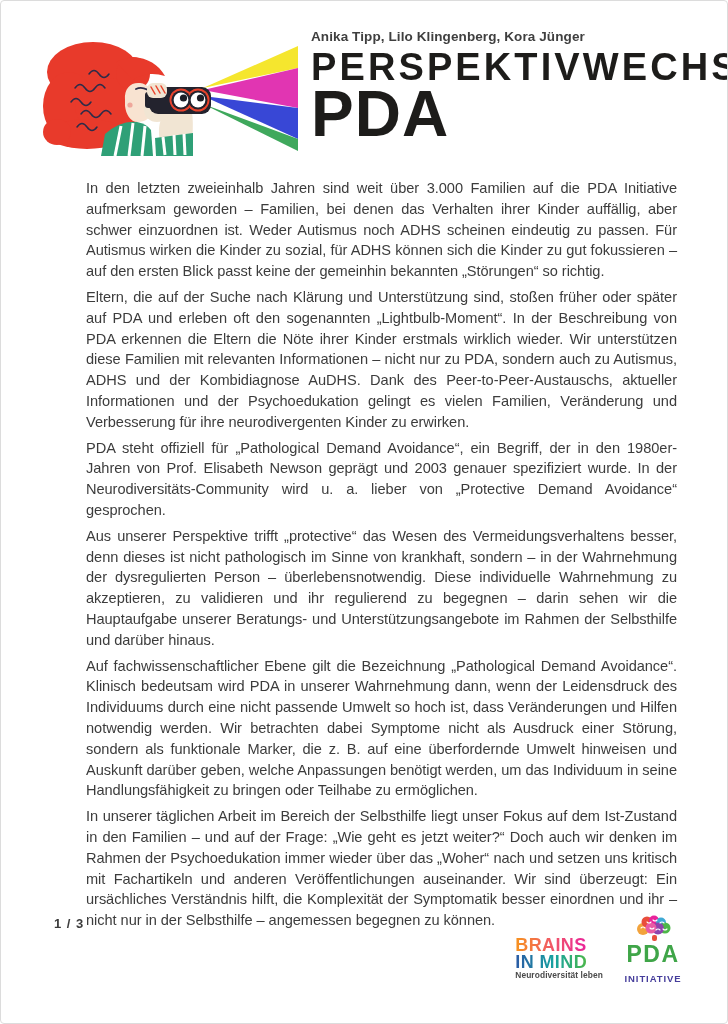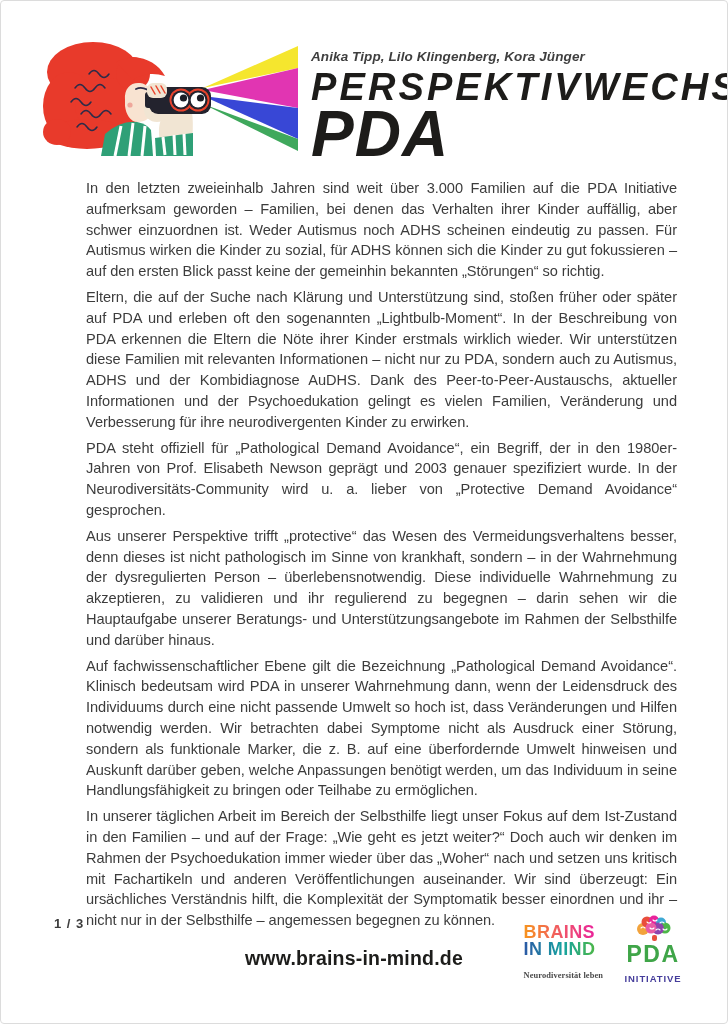--- a/index.html
+++ b/index.html
@@ -4,40 +4,40 @@
 <style>
   * { margin:0; padding:0; box-sizing:border-box; }
   html,body { background:#ffffff; }
   body { font-family:"Liberation Sans", sans-serif; }
   .page {
     position:relative; width:728px; height:1024px; background:#ffffff;
     border:1px solid #dcdcdc; border-radius:4px; overflow:hidden; margin:0 auto;
   }
   
   .illustration { position:absolute; left:40px; top:33px; width:260px; height:122px; }
-  .header-text { position:absolute; left:310px; top:48px; width:370px;font-style:italic; }
+  .header-text { position:absolute; left:310px; top:28px; width:370px; }
   .authors { font-size:13.5px; font-weight:700; color:#3f3f3f; letter-spacing:0.1px; }
   .title-1 { margin-top:4px; font-size:38px; font-weight:700; color:#1d1c1a; letter-spacing:3.1px; line-height:1; white-space:nowrap; }
   .title-2 { margin-top:2px; font-size:64px; font-weight:700; color:#1d1c1a; letter-spacing:1px; line-height:0.82; }
   
   .doc-body { position:absolute; left:53px; top:177px; width:623px; }
   .doc-body p {
     font-size:14.6px; line-height:20.8px; color:#3c3c3c;
     text-align:justify; margin-bottom:5px; letter-spacing:-0.05px;margin-left:32px;
   }
   
   .page-num { position:absolute; left:53px; top:915px; font-size:13px; font-weight:700; color:#3b3b3b; letter-spacing:1px; }
   .site-url { position:absolute; left:244px; top:946px; font-size:19.5px; font-weight:700; color:#1d1d1b; letter-spacing:0.2px; text-decoration:none; }
   .logos { position:absolute; right:36px; top:914px; display:flex; align-items:flex-end; gap:12px; }
   .bim-logo { text-align:left; padding-bottom:4px; }
   .bim-line { font-size:18px; font-weight:700; line-height:16.5px; letter-spacing:0.4px;
     -webkit-background-clip:text; background-clip:text; color:transparent; width:max-content; }
   .bim-l1 { background-image:linear-gradient(90deg,#F7941D 0%,#F0536B 55%,#E9239B 100%); }
   .bim-l2 { background-image:linear-gradient(90deg,#2B59A5 0%,#16A3A0 55%,#4CB748 100%); }
-  .bim-tagline { margin-top:14px; font-size:8.4px; font-weight:700; color:#4a4a4a; letter-spacing:0.1px;font-family:Liberation Serif, serif; }
+  .bim-tagline { margin-top:0; font-size:8.4px; font-weight:700; color:#4a4a4a; letter-spacing:0.1px; }
   .pda-logo { text-align:center; width:76px; }
   .pda-brain { display:block; margin:0 auto -2px auto; }
   .pda-word { font-size:23px; font-weight:700; color:#3FA548; letter-spacing:1.5px; line-height:22px; }
   .pda-sub { font-size:9.5px; font-weight:700; color:#453D9B; letter-spacing:0.9px;margin-top:8px; }
 </style>
 </head>
 <body>
 
 <div class="page">
 
@@ -128,21 +128,20 @@
   <main class="doc-body">
     <p>In den letzten zweieinhalb Jahren sind weit über 3.000 Familien auf die PDA Initiative aufmerksam geworden – Familien, bei denen das Verhalten ihrer Kinder auffällig, aber schwer einzuordnen ist. Weder Autismus noch ADHS scheinen eindeutig zu passen. Für Autismus wirken die Kinder zu sozial, für ADHS können sich die Kinder zu gut fokussieren – auf den ersten Blick passt keine der gemeinhin bekannten „Störungen“ so richtig.</p>
     <p>Eltern, die auf der Suche nach Klärung und Unterstützung sind, stoßen früher oder später auf PDA und erleben oft den sogenannten „Lightbulb-Moment“. In der Beschreibung von PDA erkennen die Eltern die Nöte ihrer Kinder erstmals wirklich wieder. Wir unterstützen diese Familien mit relevanten Informationen – nicht nur zu PDA, sondern auch zu Autismus, ADHS und der Kombidiagnose AuDHS. Dank des Peer-to-Peer-Austauschs, aktueller Informationen und der Psychoedukation gelingt es vielen Familien, Veränderung und Verbesserung für ihre neurodivergenten Kinder zu erwirken.</p>
     <p>PDA steht offiziell für „Pathological Demand Avoidance“, ein Begriff, der in den 1980er-Jahren von Prof. Elisabeth Newson geprägt und 2003 genauer spezifiziert wurde. In der Neurodiversitäts-Community wird u. a. lieber von „Protective Demand Avoidance“ gesprochen.</p>
     <p>Aus unserer Perspektive trifft „protective“ das Wesen des Vermeidungsverhaltens besser, denn dieses ist nicht pathologisch im Sinne von krankhaft, sondern – in der Wahrnehmung der dysregulierten Person – überlebensnotwendig. Diese individuelle Wahrnehmung zu akzeptieren, zu validieren und ihr regulierend zu begegnen – darin sehen wir die Hauptaufgabe unserer Beratungs- und Unterstützungsangebote im Rahmen der Selbsthilfe und darüber hinaus.</p>
     <p>Auf fachwissenschaftlicher Ebene gilt die Bezeichnung „Pathological Demand Avoidance“. Klinisch bedeutsam wird PDA in unserer Wahrnehmung dann, wenn der Leidensdruck des Individuums durch eine nicht passende Umwelt so hoch ist, dass Veränderungen und Hilfen notwendig werden. Wir betrachten dabei Symptome nicht als Ausdruck einer Störung, sondern als funktionale Marker, die z. B. auf eine überfordernde Umwelt hinweisen und Auskunft darüber geben, welche Anpassungen benötigt werden, um das Individuum in seine Handlungsfähigkeit zu bringen oder Teilhabe zu ermöglichen.</p>
     <p>In unserer täglichen Arbeit im Bereich der Selbsthilfe liegt unser Fokus auf dem Ist-Zustand in den Familien – und auf der Frage: „Wie geht es jetzt weiter?“ Doch auch wir denken im Rahmen der Psychoedukation immer wieder über das „Woher“ nach und setzen uns kritisch mit Fachartikeln und anderen Veröffentlichungen auseinander. Wir sind überzeugt: Ein ursächliches Verständnis hilft, die Komplexität der Symptomatik besser einordnen und ihr – nicht nur in der Selbsthilfe – angemessen begegnen zu können.</p>
   </main>
 
   <div class="page-num">1 / 3</div>
-  <a class="site-url" href="#">www.brains-in-mind.de</a>
 
   <div class="logos">
 
     <div class="bim-logo">
       <div class="bim-line bim-l1">BRAINS</div>
       <div class="bim-line bim-l2">IN MIND</div>
       <div class="bim-tagline">Neurodiversität leben</div>
     </div>
 
     <div class="pda-logo">

